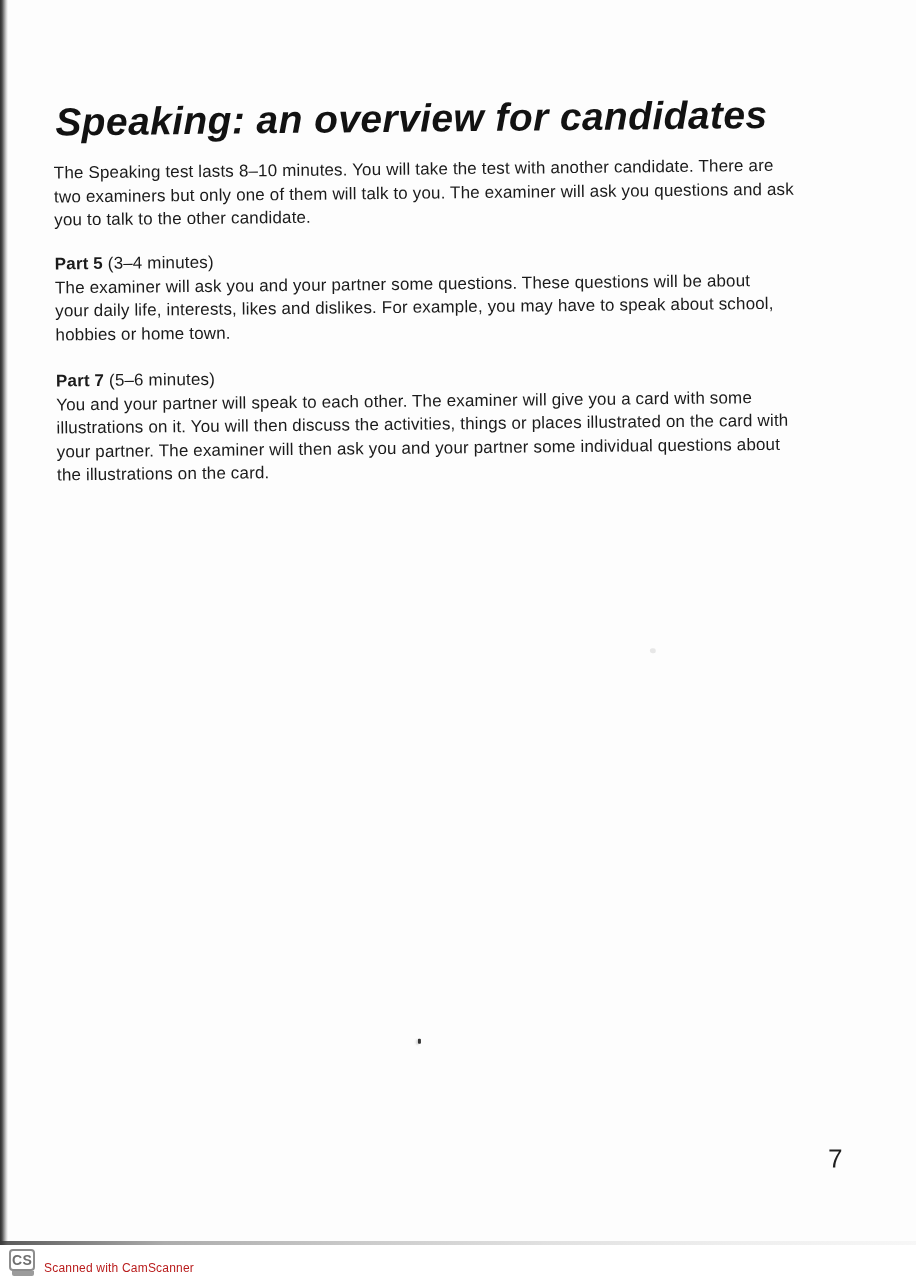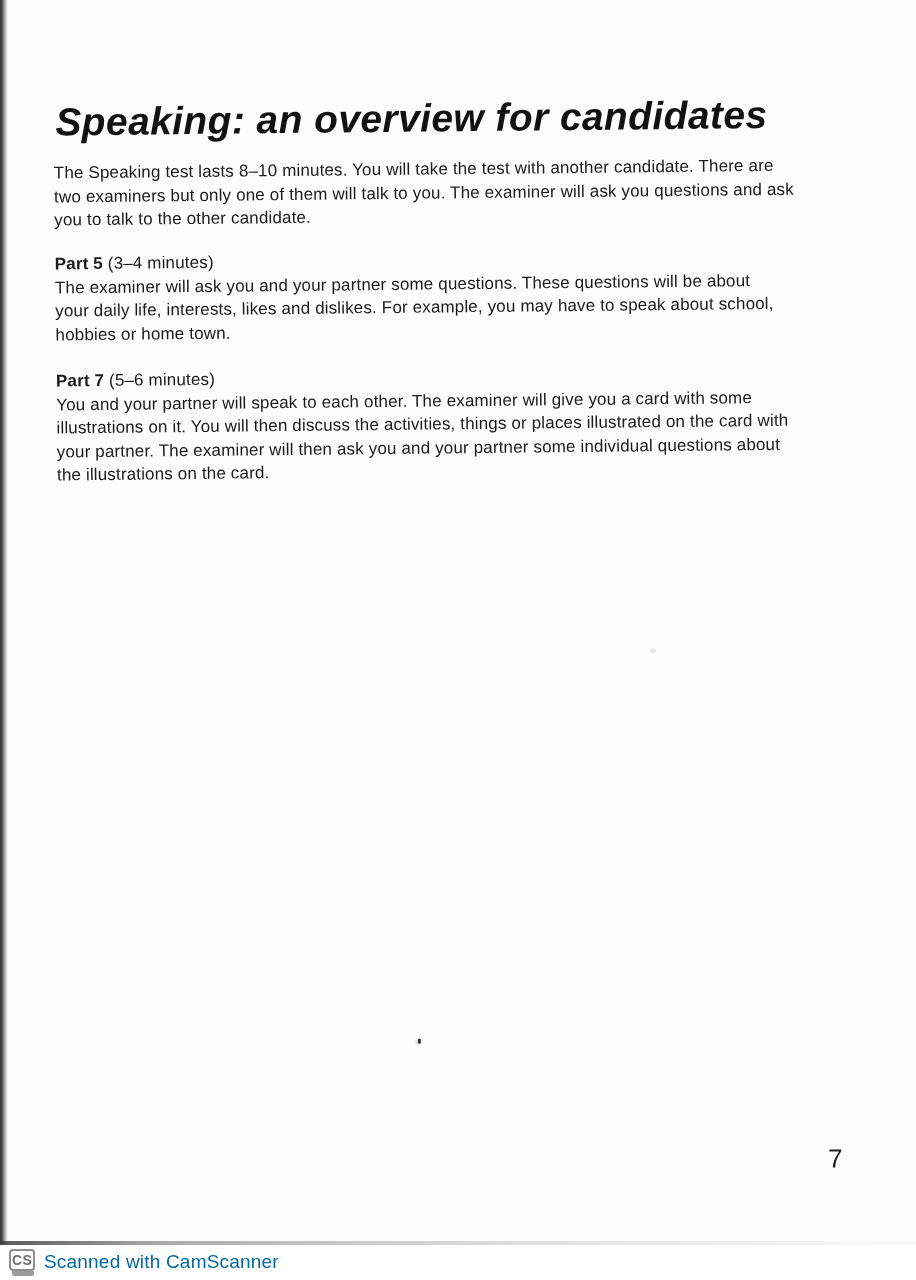--- a/index.html
+++ b/index.html
@@ -124,23 +124,23 @@
     letter-spacing: 0.3px;
   }
   .cs-logo-base {
     width: 22px; height: 5px;
     margin: 0 auto;
     background: #9c9c9c;
     border-radius: 0 0 2px 2px;
   }
   .cam-label {
     position: absolute;
-    left: 44px; top: 6px;
-    font-size: 19px;
-    color: #0369a1;
+    left: 44px; top: 16px;
+    font-size: 12px;
+    color: #b91c1c;
     letter-spacing: 0.2px;
     white-space: nowrap;
   }
 </style>
 </head>
 <body>
 
 <div class="page">
 
   <div class="scan-content">

